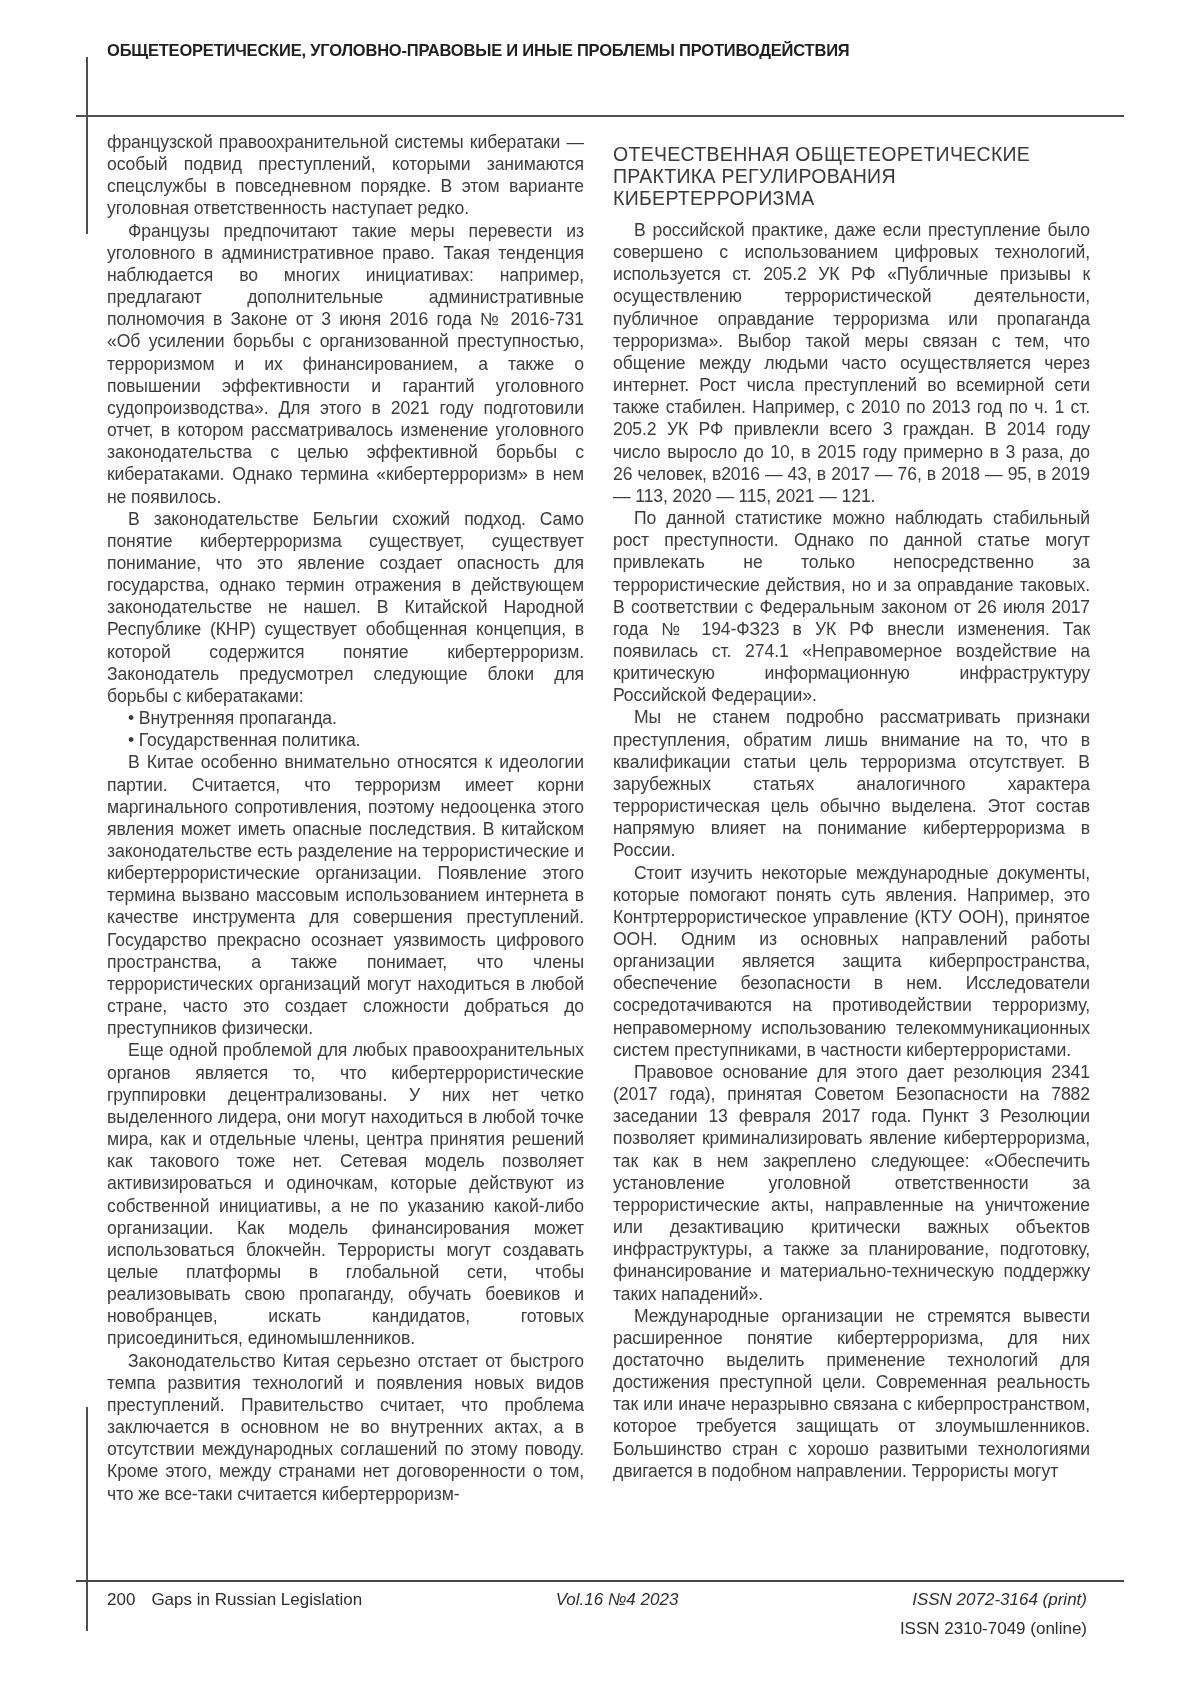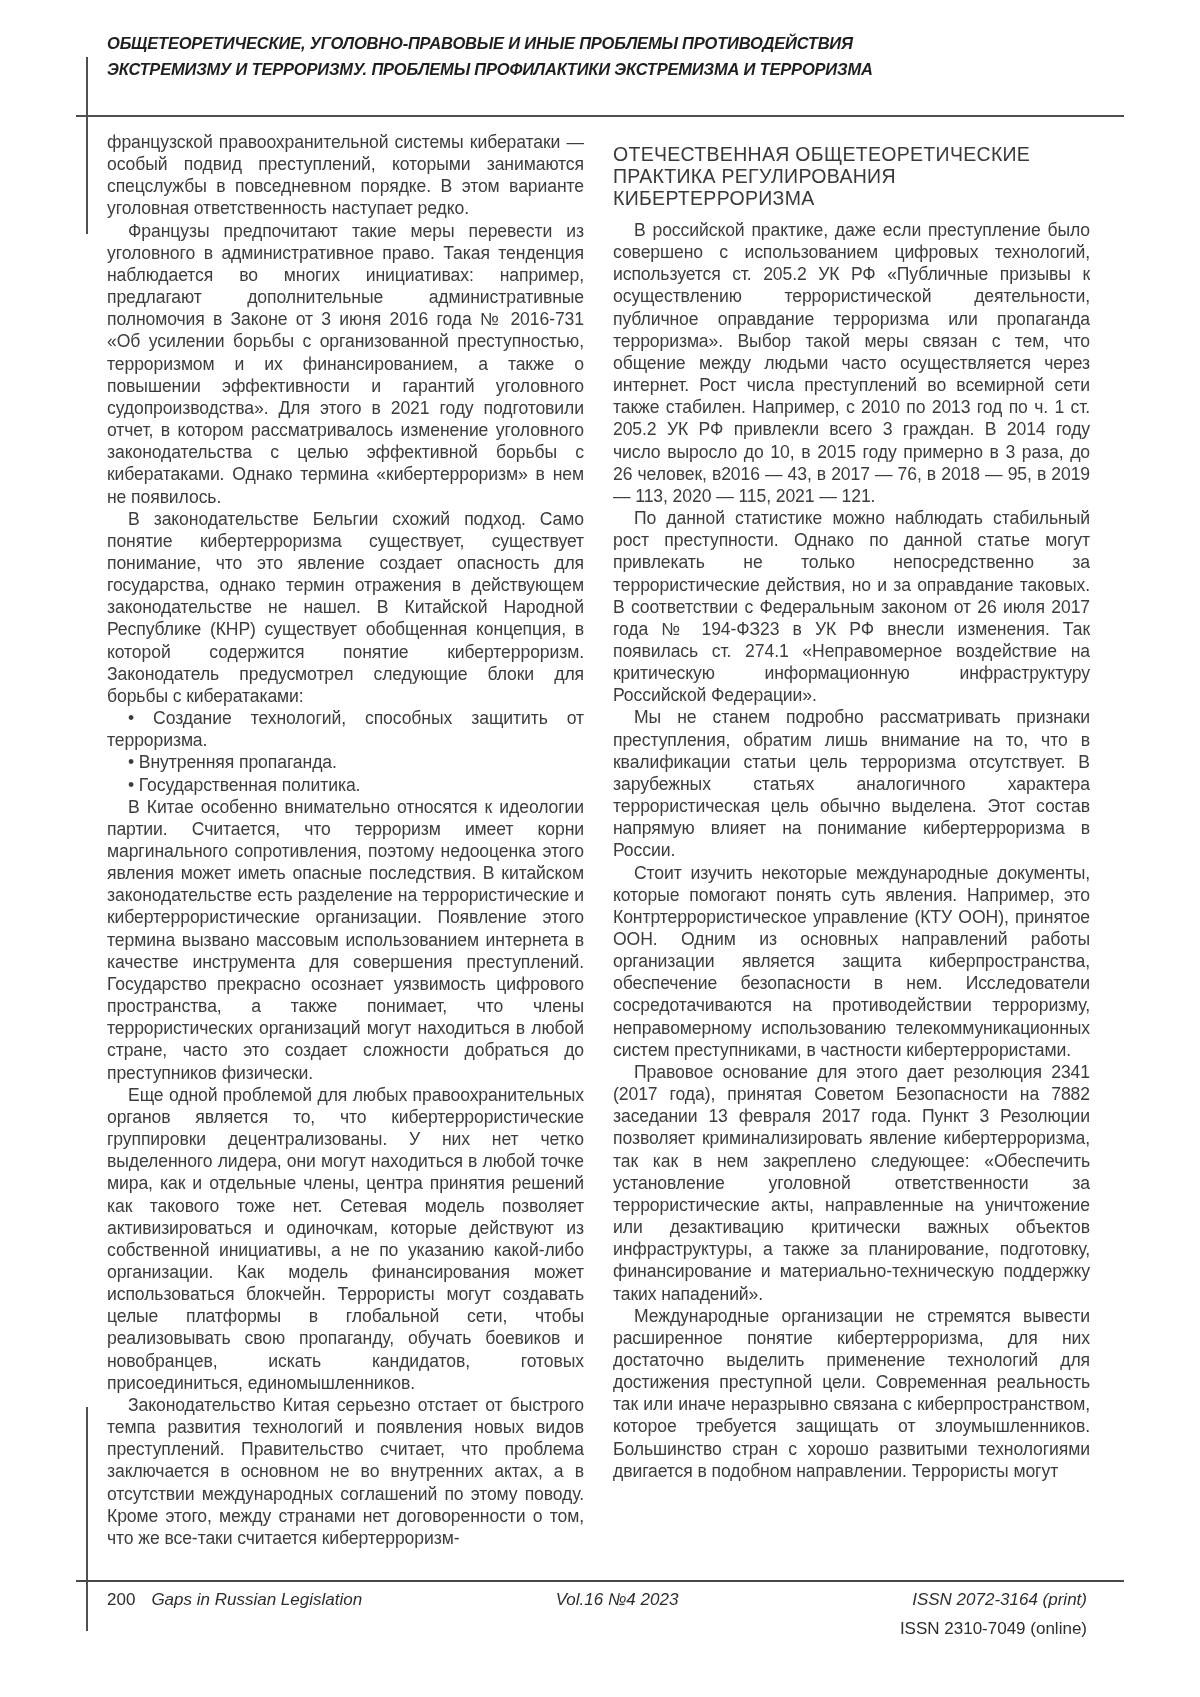--- a/index.html
+++ b/index.html
@@ -3,22 +3,22 @@
 <meta charset="utf-8">
 <style>
   html,body { margin:0; padding:0; background:#ffffff; }
   .page {
     position:relative; width:1200px; height:1697px; background:#ffffff;
     font-family:"Liberation Sans", sans-serif; color:#3d3d3d; overflow:hidden;
   }
 
   
   .running-header {
-    position:absolute; left:107px; top:30px; width:940px;
-    font-weight:bold; font-style:italic; font-size:16.5px; line-height:26px;
+    position:absolute; left:107px; top:37px; width:940px;
+    font-weight:bold; font-size:16.5px; line-height:26px;
     letter-spacing:-0.2px; color:#1f1f1f;
   }
   .header-rule {
     position:absolute; left:76px; top:115px; width:1048px; height:1.5px;
     background:#4f4f4f;
   }
   .vline-top {
     position:absolute; left:86px; top:57px; width:2px; height:177px; background:#4f4f4f;
   }
   .vline-bottom {
@@ -45,49 +45,47 @@
   
   .footer-rule {
     position:absolute; left:76px; top:1580px; width:1048px; height:2px; background:#474747;
   }
   .footer-row {
     position:absolute; left:107px; top:1590px; width:980px;
     display:flex; align-items:baseline; font-size:17px; color:#2d2d2d;gap:28px;
   }
   .footer-left { display:flex; gap:16px; width:340px; }
   .page-number { font-style:normal; }
-  .journal-title { font-style:italic; }
+  .journal-title { }
   .footer-center { flex:1; text-align:center; font-style:italic; }
   .footer-right { width:300px; text-align:right; font-style:italic; }
   .footer-online {
     position:absolute; left:107px; top:1619px; width:980px; text-align:right;
     font-size:17px; color:#2d2d2d;
   }
 </style>
 </head>
 <body>
 
 <div class="page">
 
   <div class="vline-top"></div>
   <div class="vline-bottom"></div>
 
   <div class="running-header">
     <div>ОБЩЕТЕОРЕТИЧЕСКИЕ, УГОЛОВНО-ПРАВОВЫЕ И ИНЫЕ ПРОБЛЕМЫ ПРОТИВОДЕЙСТВИЯ</div>
-    <div>ЭКСТРЕМИЗМУ И ТЕРРОРИЗМУ. ПРОБЛЕМЫ ПРОФИЛАКТИКИ ЭКСТРЕМИЗМА И ТЕРРОРИЗМА</div>
   </div>
   <div class="header-rule"></div>
 
   <div class="columns">
 
     <div class="column">
       <p class="para cont">французской правоохранительной системы кибератаки — особый подвид преступлений, которыми занимаются спецслужбы в повседневном порядке. В этом варианте уголовная ответственность наступает редко.</p>
       <p class="para">Французы предпочитают такие меры перевести из уголовного в административное право. Такая тенденция наблюдается во многих инициативах: например, предлагают дополнительные административные полномочия в Законе от 3 июня 2016 года № 2016-731 «Об усилении борьбы с организованной преступностью, терроризмом и их финансированием, а также о повышении эффективности и гарантий уголовного судопроизводства». Для этого в 2021 году подготовили отчет, в котором рассматривалось изменение уголовного законодательства с целью эффективной борьбы с кибератаками. Однако термина «кибертерроризм» в нем не появилось.</p>
       <p class="para">В законодательстве Бельгии схожий подход. Само понятие кибертерроризма существует, существует понимание, что это явление создает опасность для государства, однако термин отражения в действующем законодательстве не нашел. В Китайской Народной Республике (КНР) существует обобщенная концепция, в которой содержится понятие кибертерроризм. Законодатель предусмотрел следующие блоки для борьбы с кибератаками:</p>
-      <p class="para bullet">• Создание технологий, способных защитить от терроризма.</p>
       <p class="para bullet">• Внутренняя пропаганда.</p>
       <p class="para bullet">• Государственная политика.</p>
       <p class="para">В Китае особенно внимательно относятся к идеологии партии. Считается, что терроризм имеет корни маргинального сопротивления, поэтому недооценка этого явления может иметь опасные последствия. В китайском законодательстве есть разделение на террористические и кибертеррористические организации. Появление этого термина вызвано массовым использованием интернета в качестве инструмента для совершения преступлений. Государство прекрасно осознает уязвимость цифрового пространства, а также понимает, что члены террористических организаций могут находиться в любой стране, часто это создает сложности добраться до преступников физически.</p>
       <p class="para">Еще одной проблемой для любых правоохранительных органов является то, что кибертеррористические группировки децентрализованы. У них нет четко выделенного лидера, они могут находиться в любой точке мира, как и отдельные члены, центра принятия решений как такового тоже нет. Сетевая модель позволяет активизироваться и одиночкам, которые действуют из собственной инициативы, а не по указанию какой-либо организации. Как модель финансирования может использоваться блокчейн. Террористы могут создавать целые платформы в глобальной сети, чтобы реализовывать свою пропаганду, обучать боевиков и новобранцев, искать кандидатов, готовых присоединиться, единомышленников.</p>
       <p class="para">Законодательство Китая серьезно отстает от быстрого темпа развития технологий и появления новых видов преступлений. Правительство считает, что проблема заключается в основном не во внутренних актах, а в отсутствии международных соглашений по этому поводу. Кроме этого, между странами нет договоренности о том, что же все-таки считается кибертерроризм-</p>
     </div>
 
     <div class="column">
       <h2 class="section-heading">
         <div>ОТЕЧЕСТВЕННАЯ ОБЩЕТЕОРЕТИЧЕСКИЕ</div>

